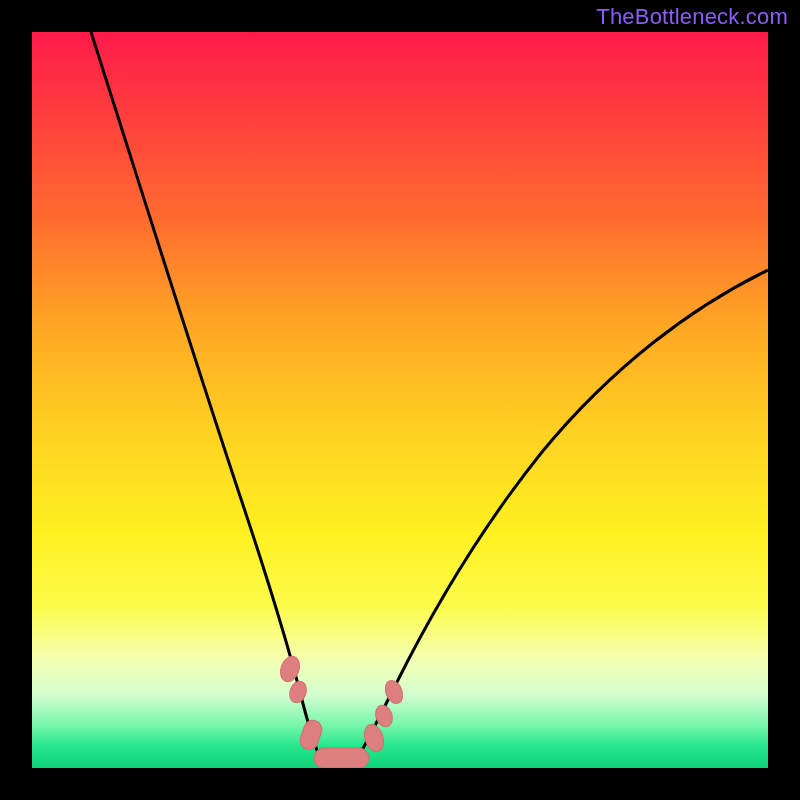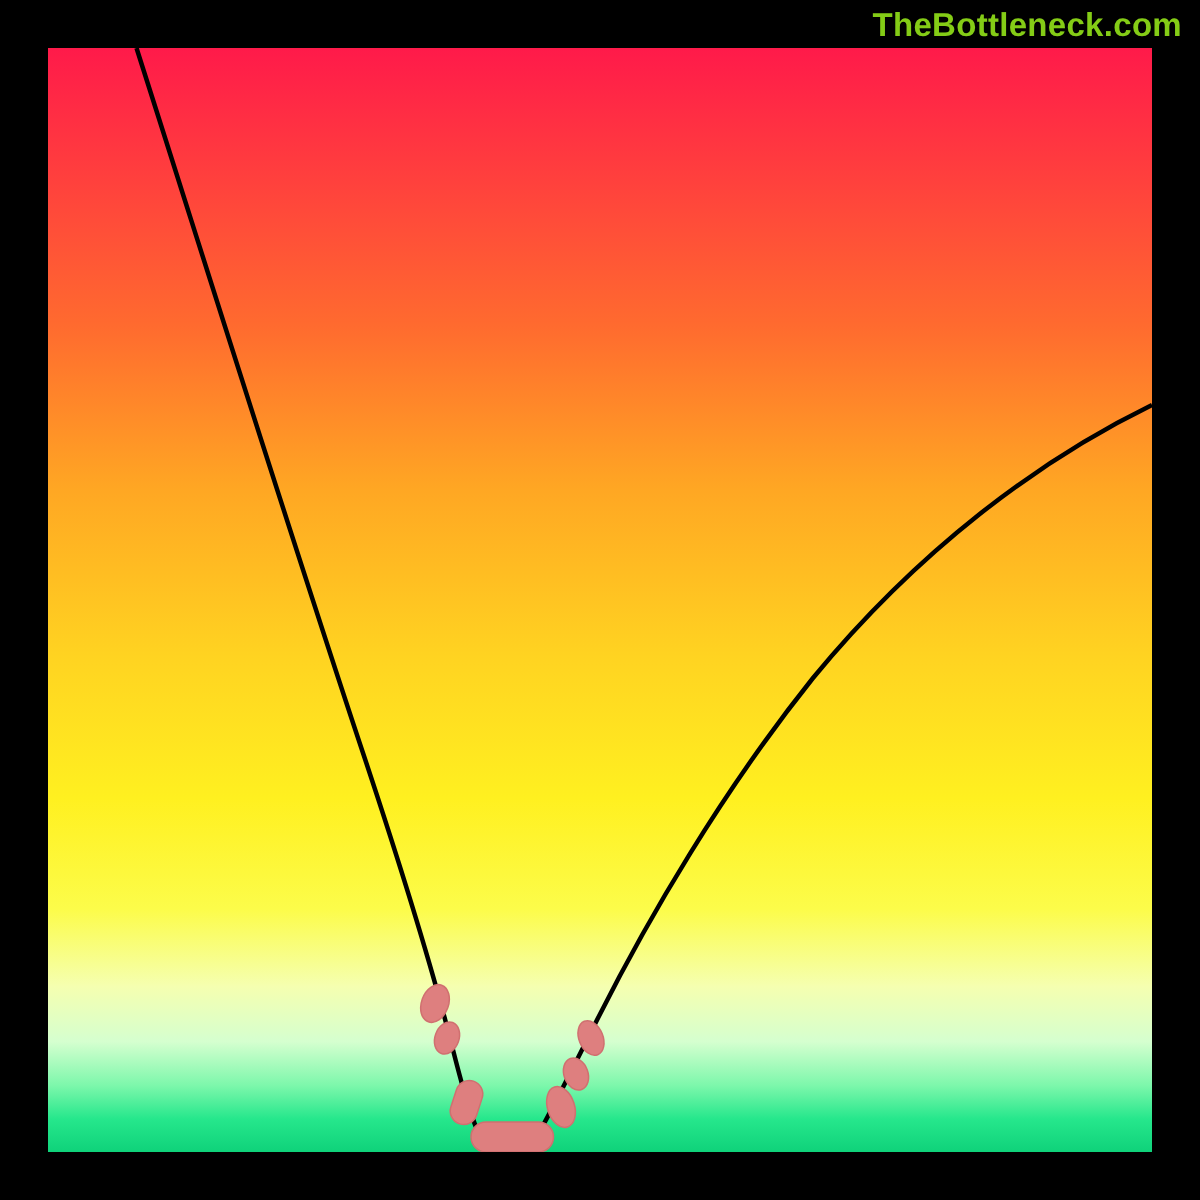--- a/index.html
+++ b/index.html
@@ -37,23 +37,23 @@
       #d5ffcf 90%,
       #7cf7ab 94%,
       #26e78c 97%,
       #0fd27a 100%
     );
   }
   .watermark {
     position: absolute;
     top: 4px;
     right: 12px;
-    color: #84cc16;
+    color: #8b5cf6;
     font-size: 22px;
-    font-weight: 700;
+    font-weight: 400;
     letter-spacing: 0.2px;
   }
   svg.curve {
     position: absolute;
     top: 0;
     left: 0;
     width: 736px;
     height: 736px;
   }
 </style>

